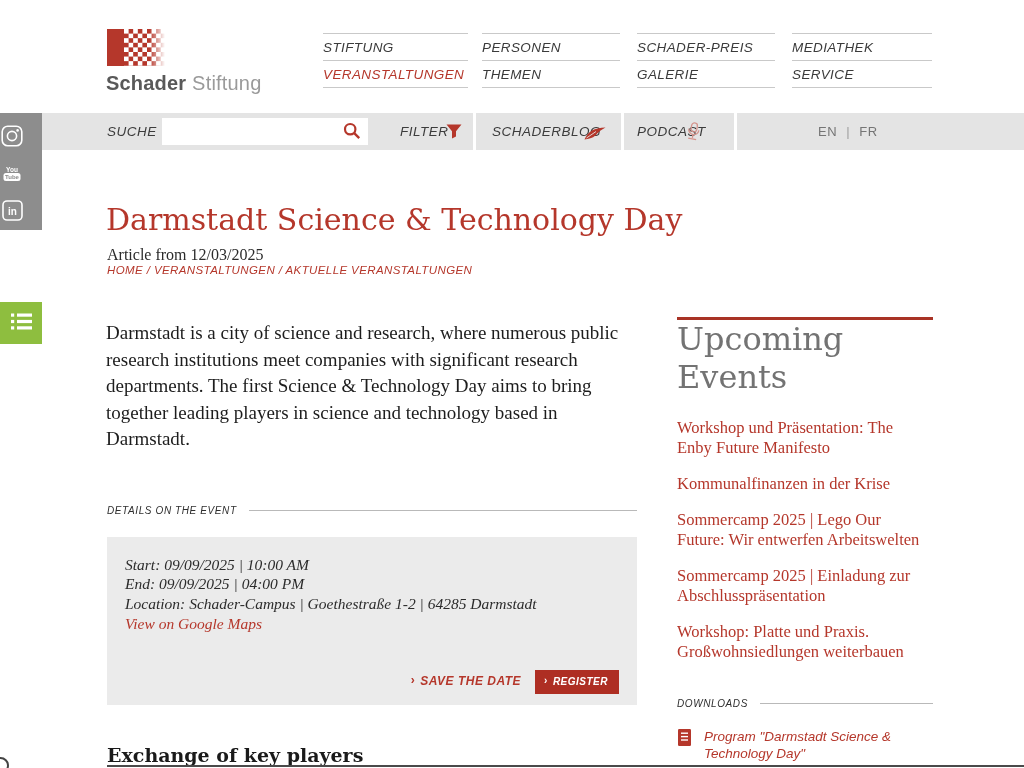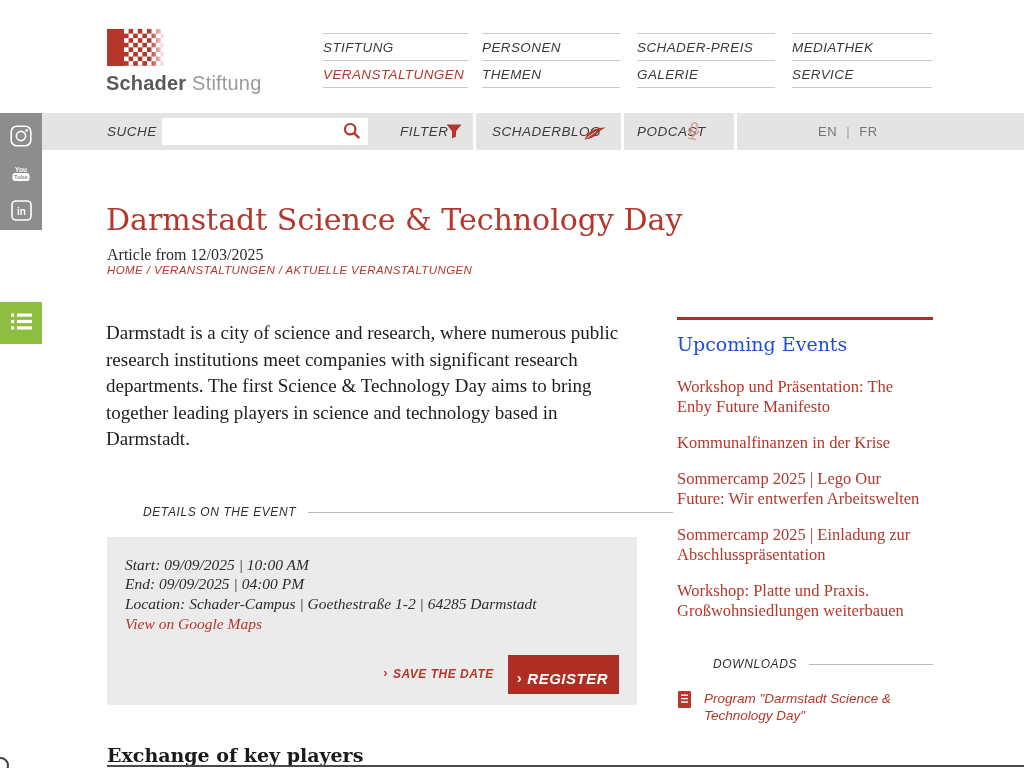--- a/index.html
+++ b/index.html
@@ -47,59 +47,59 @@
     border:none;outline:none;padding:0 32px 0 9px;font-size:13px;color:#333;}
   .search-btn{position:absolute;left:342px;top:9px;width:20px;height:20px;cursor:pointer;background:none;border:none;}
   .icon-abs{position:absolute;cursor:pointer;}
   .lang{position:absolute;left:818px;top:0;height:37px;display:flex;align-items:center;gap:9px;
     font-size:13px;letter-spacing:.6px;color:#757575;}
   .lang .sep{color:#9f9f9f;cursor:default;}
   .lang span{cursor:pointer;}
 
   
   .social{position:absolute;left:0;top:113px;width:42px;height:117px;background:var(--social);
-    display:flex;flex-direction:column;align-items:center;padding-top:11px;gap:13px;}
+    display:flex;flex-direction:column;align-items:flex-start;padding-top:11px;gap:13px;}
   .social .s-icon{width:24px;height:24px;display:flex;align-items:center;justify-content:center;cursor:pointer;}
   .menu-btn{position:absolute;left:0;top:302px;width:42px;height:42px;background:var(--green);
     display:flex;align-items:center;justify-content:center;cursor:pointer;}
 
   
   .title{position:absolute;left:106px;top:202px;font-family:"DejaVu Serif",serif;
     font-size:30px;font-weight:400;color:var(--red);white-space:nowrap;text-align:center;}
   .article-date{position:absolute;left:107px;top:246px;font-family:"Liberation Serif",serif;
     font-size:16px;color:#2b2b2b;}
   .breadcrumb{position:absolute;left:107px;top:264px;font-style:italic;font-size:11.5px;
     letter-spacing:.4px;color:var(--red);}
   .breadcrumb span{cursor:pointer;}
   .breadcrumb .sep{cursor:default;}
   .intro{position:absolute;left:106px;top:320px;width:540px;font-family:"Liberation Serif",serif;
     font-size:19px;line-height:26.5px;color:#1d1d1d;}
 
-  .sec-heading{display:flex;align-items:center;gap:12px;font-style:italic;font-size:12px;
-    letter-spacing:.6px;color:#2e2e2e;white-space:nowrap;margin-left:36px;}
+  .sec-heading{display:flex;align-items:center;gap:12px;font-style:italic;font-size:10px;
+    letter-spacing:.6px;color:#2e2e2e;white-space:nowrap;}
   .sec-heading .rule{flex:1;height:1px;background:#b9b9b9;}
   .details-heading{position:absolute;left:107px;top:505px;width:530px;}
 
   .event-box{position:absolute;left:107px;top:537px;width:530px;height:168px;background:var(--box);
     padding:18px 18px 0 18px;font-family:"Liberation Serif",serif;font-style:italic;
     font-size:15.5px;line-height:19.3px;color:#2b2b2b;}
   .map-link{color:var(--red);cursor:pointer;display:inline-block;margin-top:1px;}
   .box-actions{position:absolute;right:18px;bottom:11px;display:flex;align-items:center;gap:14px;}
   .chev{font-style:normal;font-weight:bold;margin-right:5px;position:relative;top:-1px;}
   .save-date{font-style:italic;font-weight:bold;font-size:12px;letter-spacing:.5px;
     color:var(--red);cursor:pointer;font-family:"Liberation Sans",sans-serif;}
   .register-btn{background:var(--btn-red);border:none;color:#fff;cursor:pointer;
-    font-style:italic;font-weight:bold;font-size:15px;letter-spacing:.5px;
-    font-family:"Liberation Sans",sans-serif;padding:15px 11px 7px 9px;}
+    font-style:italic;font-weight:bold;font-size:10px;letter-spacing:.5px;
+    font-family:"Liberation Sans",sans-serif;padding:6px 11px 7px 9px;}
 
   
   .sidebar{position:absolute;left:677px;top:317px;width:256px;}
   .side-rule{height:3px;background:var(--rule-red);}
-  .events-heading{margin-top:13px;font-family:"DejaVu Serif",serif;font-weight:400;
-    font-size:19px;color:#1d4ed8;}
+  .events-heading{font-family:"DejaVu Serif",serif;font-weight:400;
+    font-size:32px;color:#737373;}
   .event-list{margin-top:22px;list-style:none;}
   .event-item{font-family:"Liberation Serif",serif;font-size:16.5px;line-height:20px;
     color:var(--red);margin-bottom:16px;width:254px;cursor:pointer;}
   .downloads-heading{margin-top:36px;}
   .download-row{margin-top:19px;display:flex;gap:12px;cursor:pointer;}
   .download-label{font-style:italic;font-size:13.5px;line-height:17px;color:var(--red);width:200px;}
 
   
   .footer-heading{position:absolute;left:107px;top:744px;font-family:"DejaVu Serif",serif;
     font-size:19px;color:#1a1a1a;}

